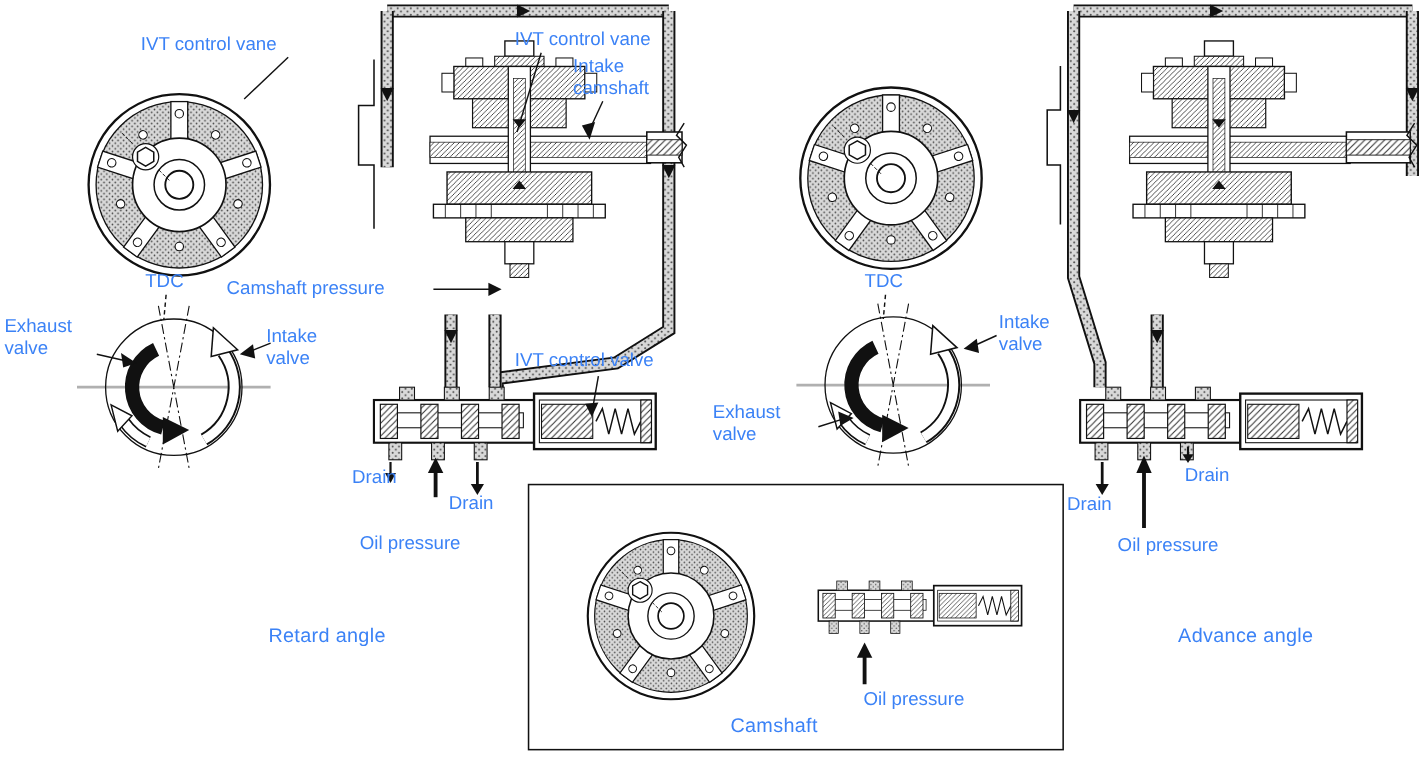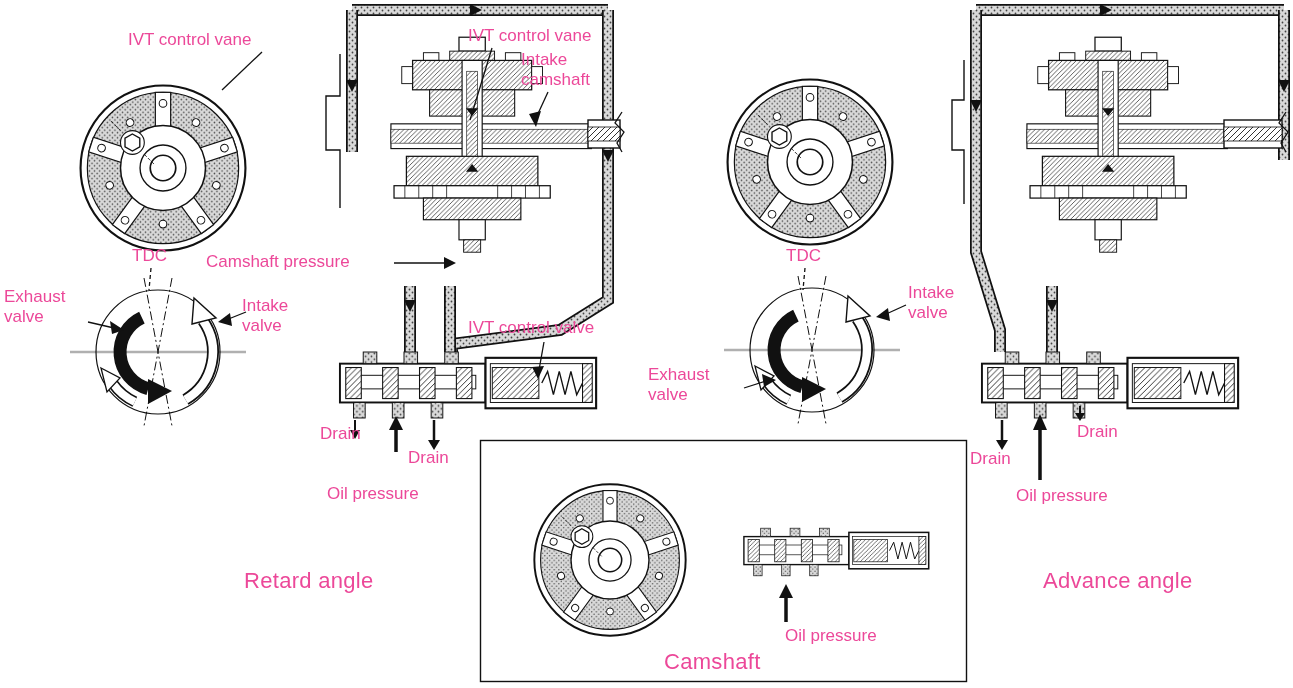--- a/index.html
+++ b/index.html
@@ -1,20 +1,20 @@
 <!DOCTYPE html>
 <html><head>
 <meta charset="utf-8">
 <style>
   html,body{margin:0;padding:0;background:#fff;}
   .stage{position:relative;width:1293px;height:688px;background:#fff;overflow:hidden;
          font-family:"Liberation Sans",sans-serif;color:#111;}
   .stage svg{position:absolute;left:0;top:0;}
-  .label{position:absolute;font-size:17px;line-height:1.18;color:#ec4899;white-space:pre-line;}
-  .caption{font-size:22px;letter-spacing:.3px;}
+  .label{position:absolute;font-size:17px;line-height:1.18;color:#3b82f6;white-space:pre-line;}
+  .caption{font-size:18px;letter-spacing:.3px;}
   .cho{fill:none;stroke:#111;stroke-width:12;}
   .chf{fill:none;stroke:url(#dots);stroke-width:8.5;}
   .ldr{fill:none;stroke:#111;stroke-width:1.3;}
   .dash{stroke-dasharray:4 3;}
 </style>
 </head>
 <body>
 
 <div class="stage">
 
@@ -272,18 +272,18 @@
 <div class="label caption" style="left:244px;top:568px">Retard angle</div>
 
 <div class="label" style="left:786px;top:246px">TDC</div>
 <div class="label" style="left:908px;top:283px">Intake
 valve</div>
 <div class="label" style="left:648px;top:365px">Exhaust
 valve</div>
 <div class="label" style="left:970px;top:449px">Drain</div>
 <div class="label" style="left:1077px;top:422px">Drain</div>
 <div class="label" style="left:1016px;top:486px">Oil pressure</div>
-<div class="label caption" style="left:1043px;top:568px">Advance angle</div>
+<div class="label caption" style="left:1071px;top:568px">Advance angle</div>
 
 <div class="label" style="left:785px;top:626px">Oil pressure</div>
 <div class="label caption" style="left:664px;top:649px">Camshaft</div>
 
 </div>
 
 </body></html>

